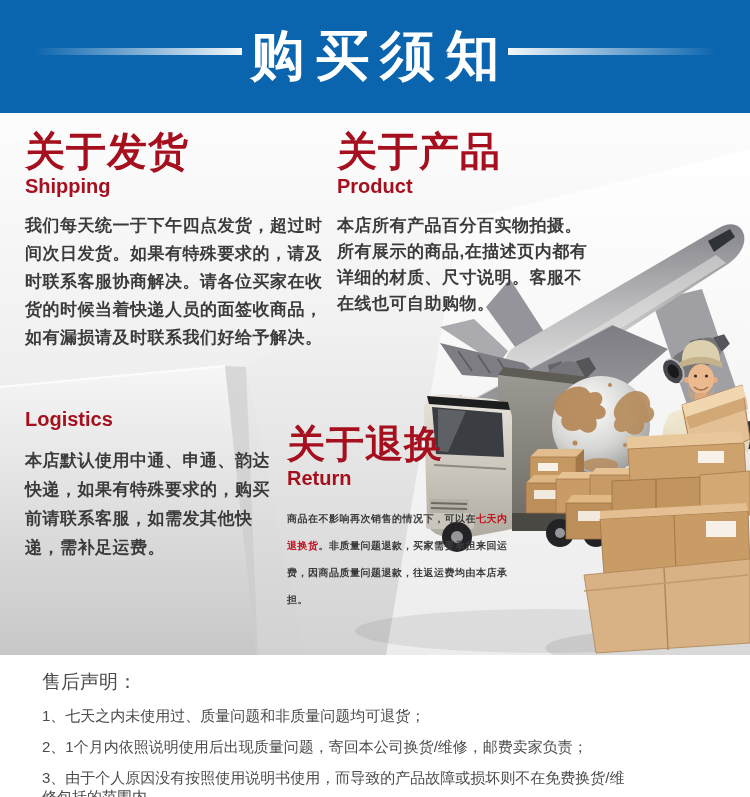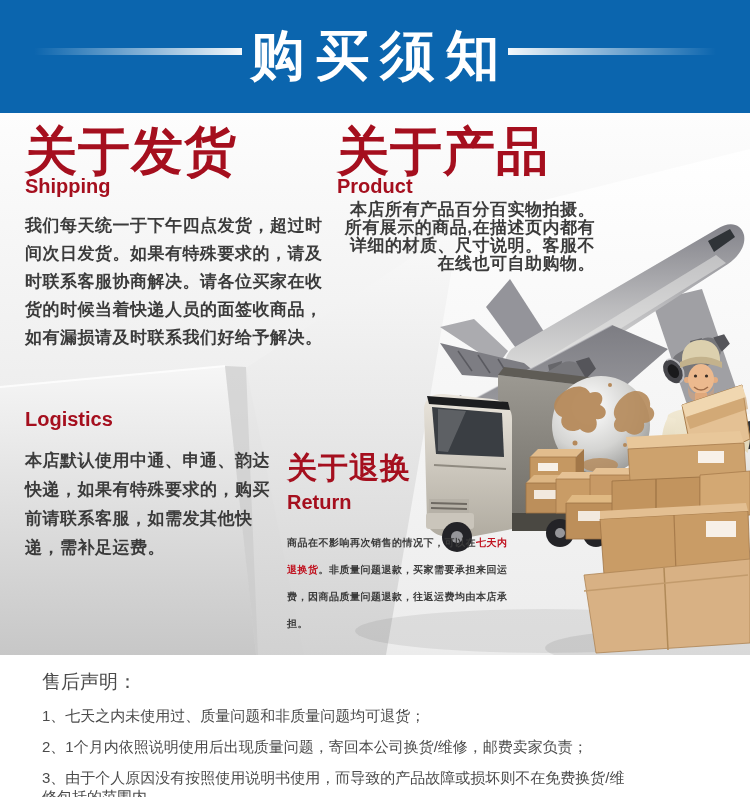--- a/index.html
+++ b/index.html
@@ -12,31 +12,31 @@
         color:#ffffff;font-size:54px;font-weight:bold;letter-spacing:11px;text-indent:11px;}
   .hline{position:absolute;top:48px;width:208px;height:7px;}
   .hline-left{left:34px;background:linear-gradient(90deg,rgba(255,255,255,0),rgba(255,255,255,0.95));}
   .hline-right{left:508px;background:linear-gradient(270deg,rgba(255,255,255,0),rgba(255,255,255,0.95));}
 
   
   .board{position:absolute;top:113px;left:0;width:750px;height:542px;
         background:linear-gradient(180deg,#fdfdfd 0%,#ededed 55%,#d5d5d5 100%);}
   .scene{position:absolute;top:0;left:0;width:750px;height:542px;}
   .sec{position:absolute;z-index:2;}
-  .sec-title{margin:0;font-size:52px;line-height:44px;font-weight:bold;color:#a50f1e;letter-spacing:1px;}
+  .sec-title{margin:0;font-size:40px;line-height:44px;font-weight:bold;color:#a50f1e;letter-spacing:1px;}
   .sec-sub{font-size:20px;line-height:22px;font-weight:bold;color:#a50f1e;margin-top:2px;}
   .sec-body{margin:0;font-weight:bold;color:#3b3b3b;letter-spacing:0.5px;}
   #sec-shipping{left:25px;top:16px;width:306px;}
   #sec-shipping .sec-body{margin-top:15px;font-size:17px;line-height:28px;}
   #sec-product{left:337px;top:16px;width:258px;}
-  #sec-product .sec-body{margin-top:4px;font-size:17px;line-height:18px;text-align:right;}
+  #sec-product .sec-body{margin-top:16px;font-size:17px;line-height:26px;}
   #sec-logistics{left:25px;top:293px;width:252px;}
   #sec-logistics .sec-body{margin-top:16px;font-size:17px;line-height:29px;}
   #sec-return{left:287px;top:310px;width:230px;}
-  #sec-return .sec-title{font-size:30px;line-height:42px;margin-top:24px;}
+  #sec-return .sec-title{font-size:38px;line-height:42px;}
   #sec-return .sec-body{margin-top:16px;font-size:10px;line-height:27px;}
   .hl-red{color:#c01320;}
 
   
   .aftersale{position:absolute;top:655px;left:0;width:644px;height:142px;background:#ffffff;}
   .aftersale-title{margin:14px 0 12px 42px;font-size:19px;font-weight:normal;color:#4b4b4b;}
   .aftersale-item{margin:0 15px 12px 42px;font-size:15px;color:#4b4b4b;}
 </style>
 </head>
 <body>

